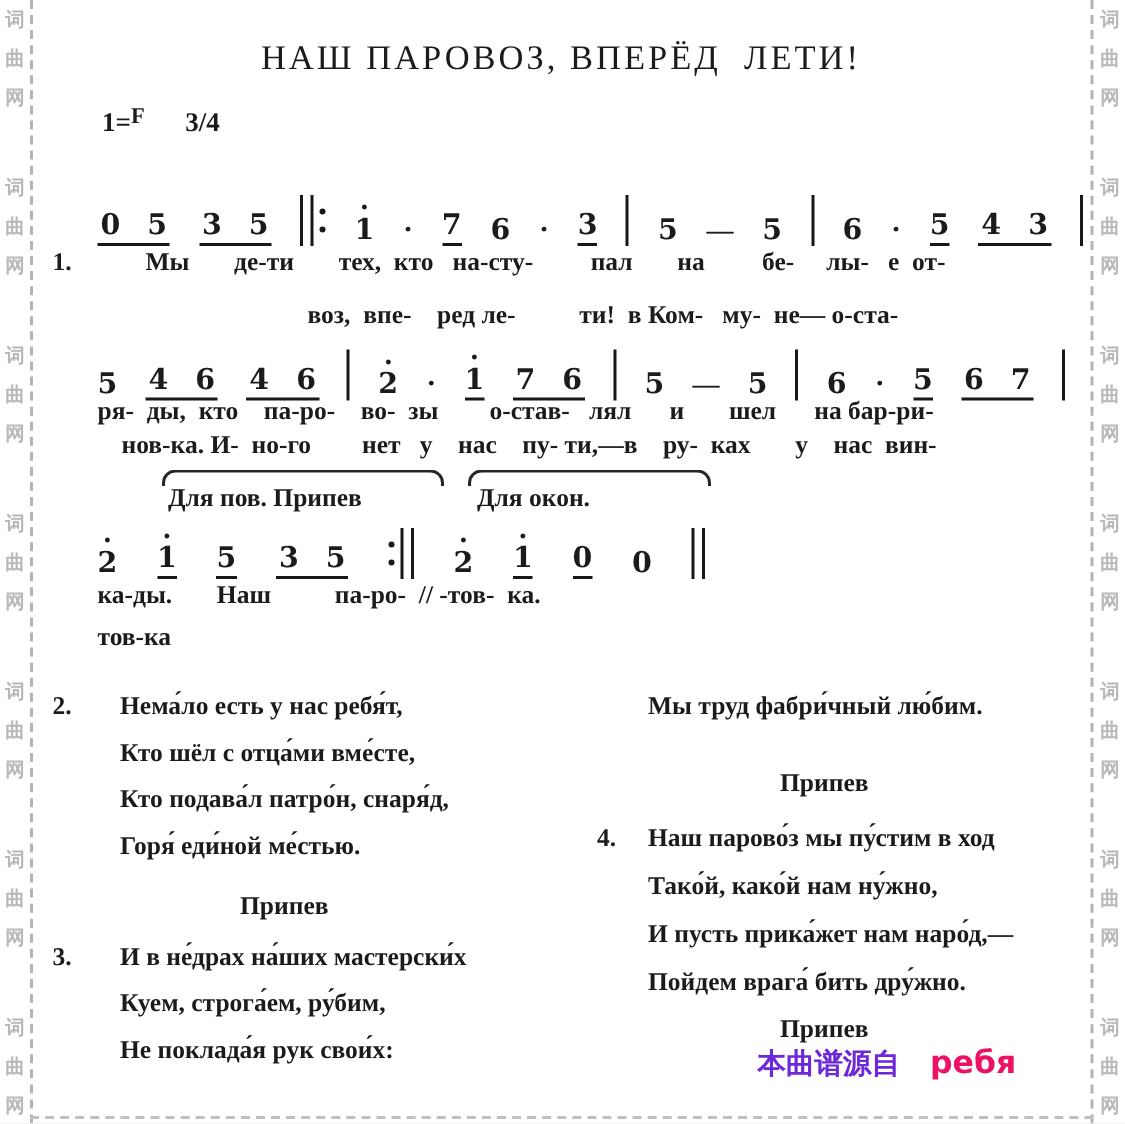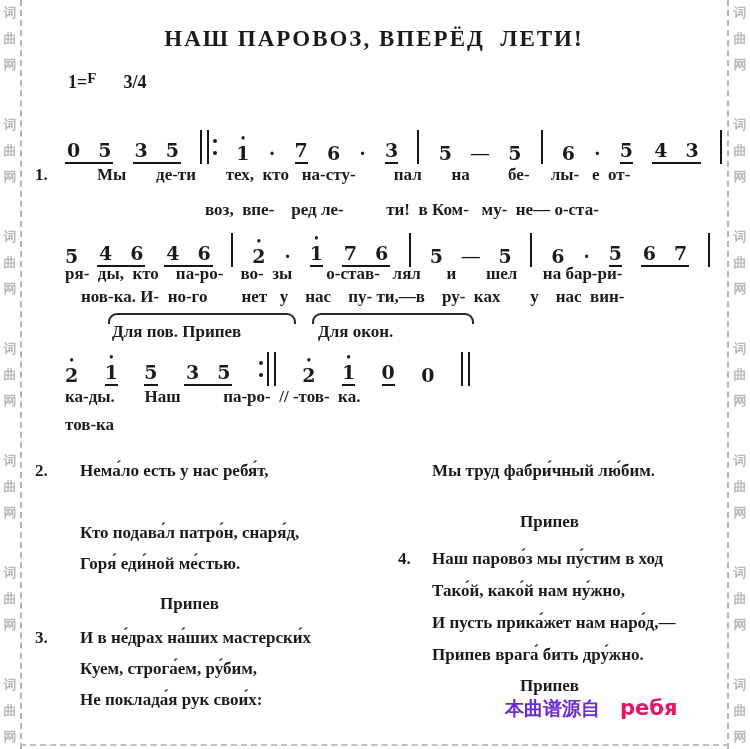--- a/index.html
+++ b/index.html
@@ -10,21 +10,21 @@
   
   .dash-v{position:absolute;top:0;bottom:0;width:0;border-left:2px dashed #b4b4b4;}
   .dash-h{position:absolute;left:20px;right:21px;height:0;border-top:2px dashed #c0c0c0;}
   
   .wmcol{position:absolute;top:6px;bottom:6px;width:16px;display:flex;flex-direction:column;
          justify-content:space-between;align-items:center;color:#b9b9b9;
          font-size:13px;line-height:13px;font-weight:bold;}
   .wmgroup{display:flex;flex-direction:column;gap:13px;align-items:center;}
   
   .title{position:absolute;left:20px;right:22px;top:26px;text-align:center;
-         font-size:23px;font-weight:bold;letter-spacing:2px;white-space:pre;}
+         font-size:23px;font-weight:normal;letter-spacing:2px;white-space:pre;}
   .keysig{position:absolute;left:68px;top:70px;font-size:18px;font-weight:bold;}
   .keysig .knote{font-size:15px;vertical-align:5px;letter-spacing:1px;}
   .keysig .ktime{margin-left:26px;font-size:18px;}
   
   .mline{position:absolute;display:flex;justify-content:space-between;align-items:flex-end;}
   .note{display:inline-flex;flex-direction:column;align-items:center;}
   .note.ul{border-bottom:2px solid #181818;padding-bottom:1px;}
   .dotab{height:10px;line-height:10px;font-size:12px;font-weight:bold;}
   .digit{font-size:19px;line-height:21px;font-weight:bold;font-family:"DejaVu Serif",serif;}
   .group{display:inline-flex;gap:18px;border-bottom:2px solid #181818;padding:0 2px 1px 2px;}
@@ -349,36 +349,37 @@
       </span>
       <span class="rep">
         <span class="dbar"></span>
       </span>
     </div>
   <div class="lyr" style="left:65px;top:386px;">ка-ды.       Наш          па-ро-  // -тов-  ка.</div>
   <div class="lyr" style="left:65px;top:414px;">тов-ка</div>
 
   <div class="vline" style="left:35px;top:460px;">2.</div>
   <div class="vline" style="left:80px;top:460px;">Нема́ло есть у нас ребя́т,</div>
+  <div class="vline" style="left:80px;top:491px;">Кто шёл с отца́ми вме́сте,</div>
   <div class="vline" style="left:80px;top:522px;">Кто подава́л патро́н, снаря́д,</div>
   <div class="vline" style="left:80px;top:553px;">Горя́ еди́ной ме́стью.</div>
   <div class="chorus" style="left:160px;top:594px;">Припев</div>
 
   <div class="vline" style="left:35px;top:627px;">3.</div>
   <div class="vline" style="left:80px;top:627px;">И в не́драх на́ших мастерски́х</div>
   <div class="vline" style="left:80px;top:658px;">Куем, строга́ем, ру́бим,</div>
   <div class="vline" style="left:80px;top:689px;">Не поклада́я рук свои́х:</div>
 
   <div class="vline" style="left:432px;top:460px;">Мы труд фабри́чный лю́бим.</div>
   <div class="chorus" style="left:520px;top:512px;">Припев</div>
   <div class="vline" style="left:398px;top:548px;">4.</div>
   <div class="vline" style="left:432px;top:548px;">Наш парово́з мы пу́стим в ход</div>
   <div class="vline" style="left:432px;top:580px;">Тако́й, како́й нам ну́жно,</div>
   <div class="vline" style="left:432px;top:612px;">И пусть прика́жет нам наро́д,—</div>
-  <div class="vline" style="left:432px;top:644px;">Припев врага́ бить дру́жно.</div>
+  <div class="vline" style="left:432px;top:644px;">Пойдем врага́ бить дру́жно.</div>
   <div class="chorus" style="left:520px;top:676px;">Припев</div>
 
   <div class="footer">
     <span class="src">本曲谱源自</span>
     <span class="site" style="color: rgb(237, 17, 100);">ребя</span>
   </div>
 
 </div>
 
 </body></html>

